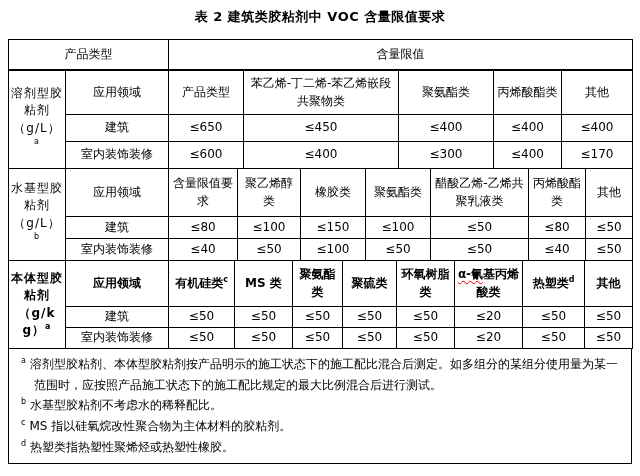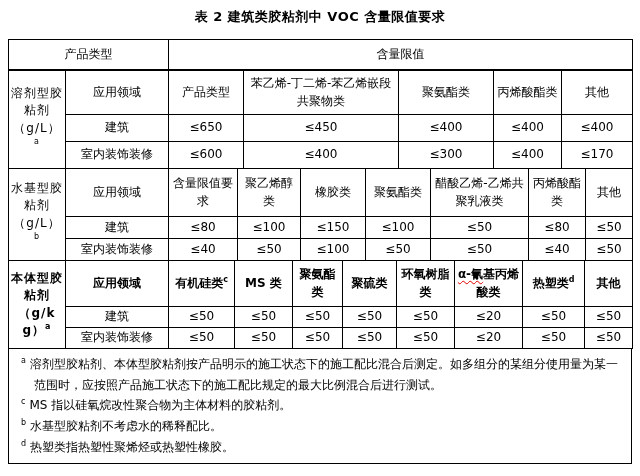--- a/index.html
+++ b/index.html
@@ -212,18 +212,18 @@
               <td>≤20</td>
               <td>≤50</td>
               <td>≤50</td>
             </tr>
           </tbody>
         </table>
       </div>
 
     <div class="footnotes">
       <div class="footnote"><sup>a</sup><span>溶剂型胶粘剂、本体型胶粘剂按产品明示的施工状态下的施工配比混合后测定。如多组分的某组分使用量为某一范围时，应按照产品施工状态下的施工配比规定的最大比例混合后进行测试。</span></div>
+      <div class="footnote"><sup>b</sup><span>水基型胶粘剂不考虑水的稀释配比。</span></div>
       <div class="footnote"><sup>c</sup><span>MS 指以硅氧烷改性聚合物为主体材料的胶粘剂。</span></div>
-      <div class="footnote"><sup>b</sup><span>水基型胶粘剂不考虑水的稀释配比。</span></div>
       <div class="footnote"><sup>d</sup><span>热塑类指热塑性聚烯烃或热塑性橡胶。</span></div>
     </div>
   </div>
 </div>
 
 </body></html>

